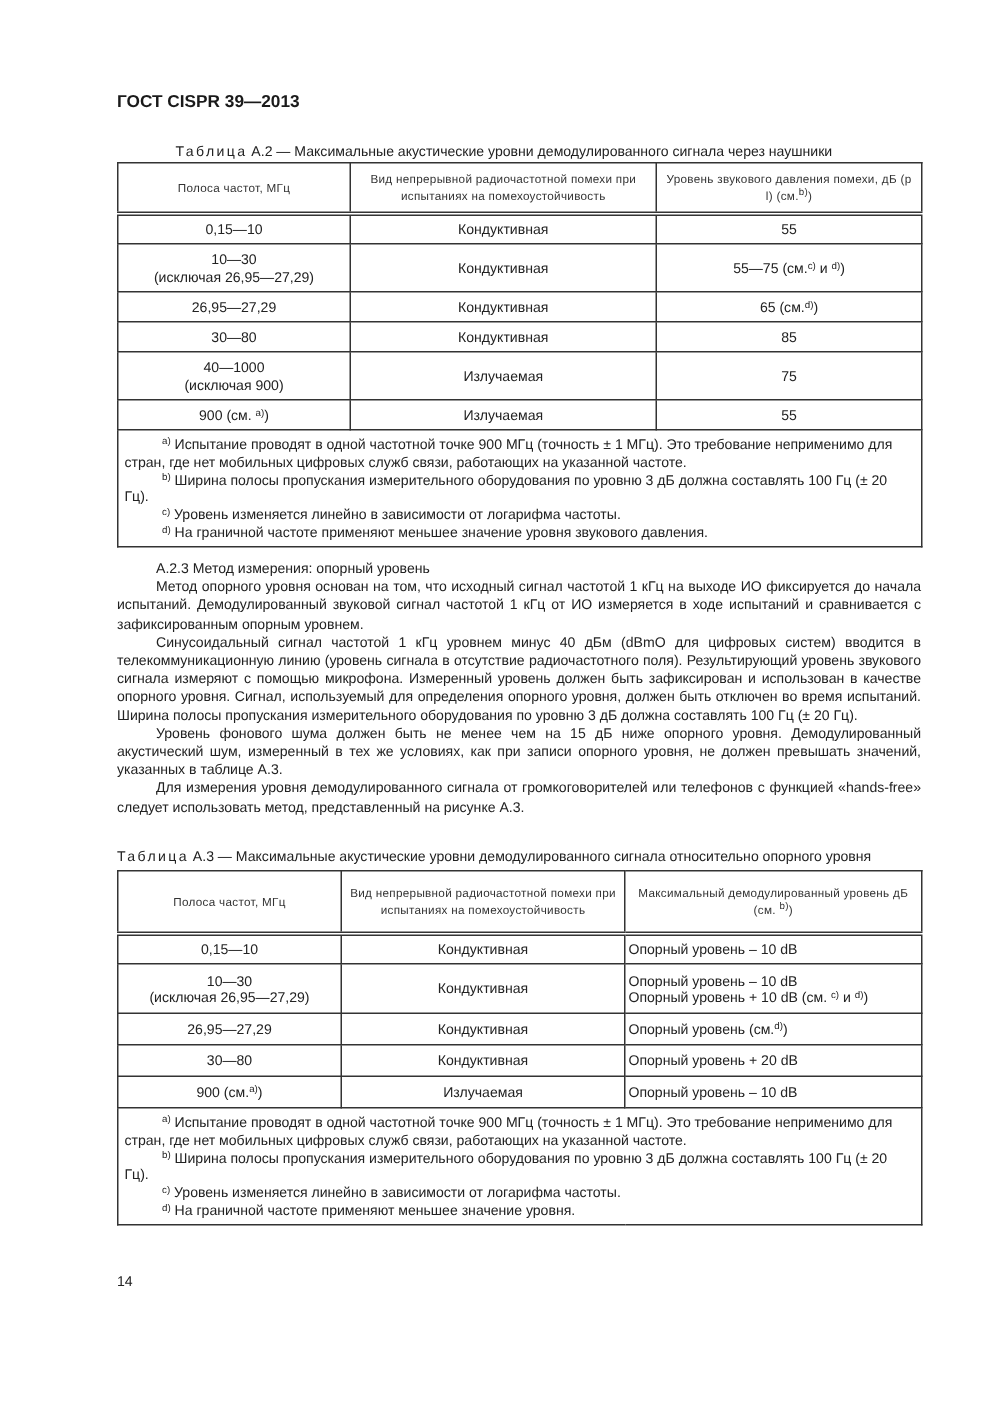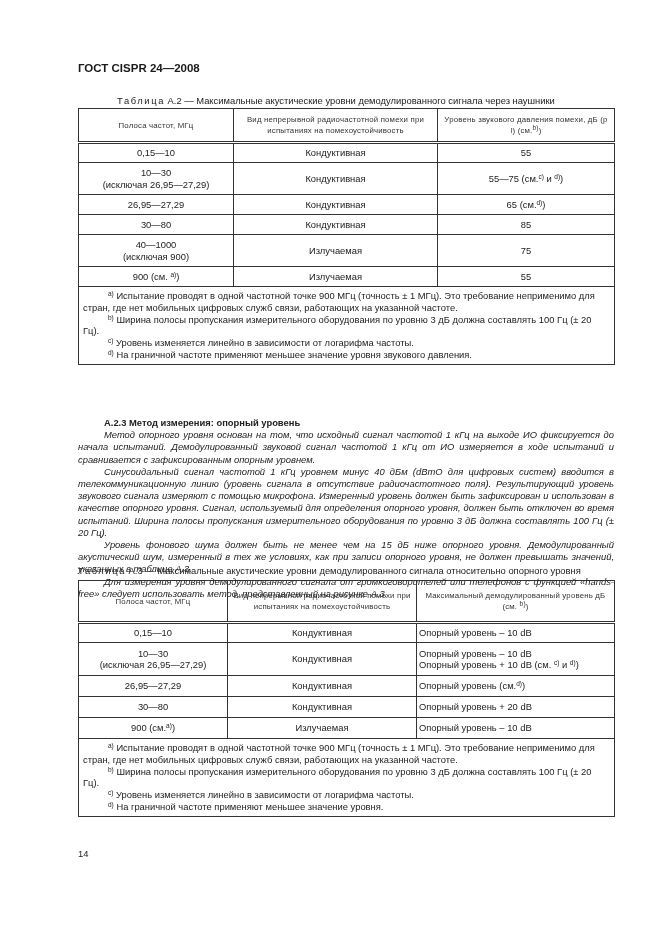--- a/index.html
+++ b/index.html
@@ -28,28 +28,28 @@
     table.gost td.left { text-align: left; padding-left: 2px; }
     table.gost td.notes {
       text-align: left; padding: 3px 4px 3px 4px; line-height: 11.8px; vertical-align: top;
     }
     .note-line { display: block; }
     .note-line.indent { text-indent: 25px; }
     sup { font-size: 6.5px; line-height: 0; vertical-align: 3px; }
     .section {
       position: absolute; left: 78px; width: 536px; font-size: 9.4px; line-height: 12.2px; color: #222;
     }
-    .section .sec-title { font-weight: bold; padding-left: 26px; display: block; margin-top: 44px; }
-    .section p { margin: 0; text-indent: 26px; text-align: justify; font-style: italic; }
+    .section .sec-title { font-weight: normal; padding-left: 26px; display: block; }
+    .section p { margin: 0; text-indent: 26px; text-align: justify; }
     .page-number { position: absolute; left: 78px; top: 848px; font-size: 9.4px; color: #222; }
   </style>
 </head>
 <body>
 
-<div class="doc-header">ГОСТ CISPR 24—2008</div>
+<div class="doc-header">ГОСТ CISPR 39—2013</div>
 
 <div class="table-caption" style="top:95px;margin-left:39px;"><span class="spaced">Таблица</span><span> А.2 — Максимальные акустические уровни демодулированного сигнала через наушники</span></div>
 
 <table class="gost" style="top:108px;">
   <colgroup>
       <col style="width:155px">
       <col style="width:204px">
       <col style="width:177px">
     </colgroup>
   <thead>

